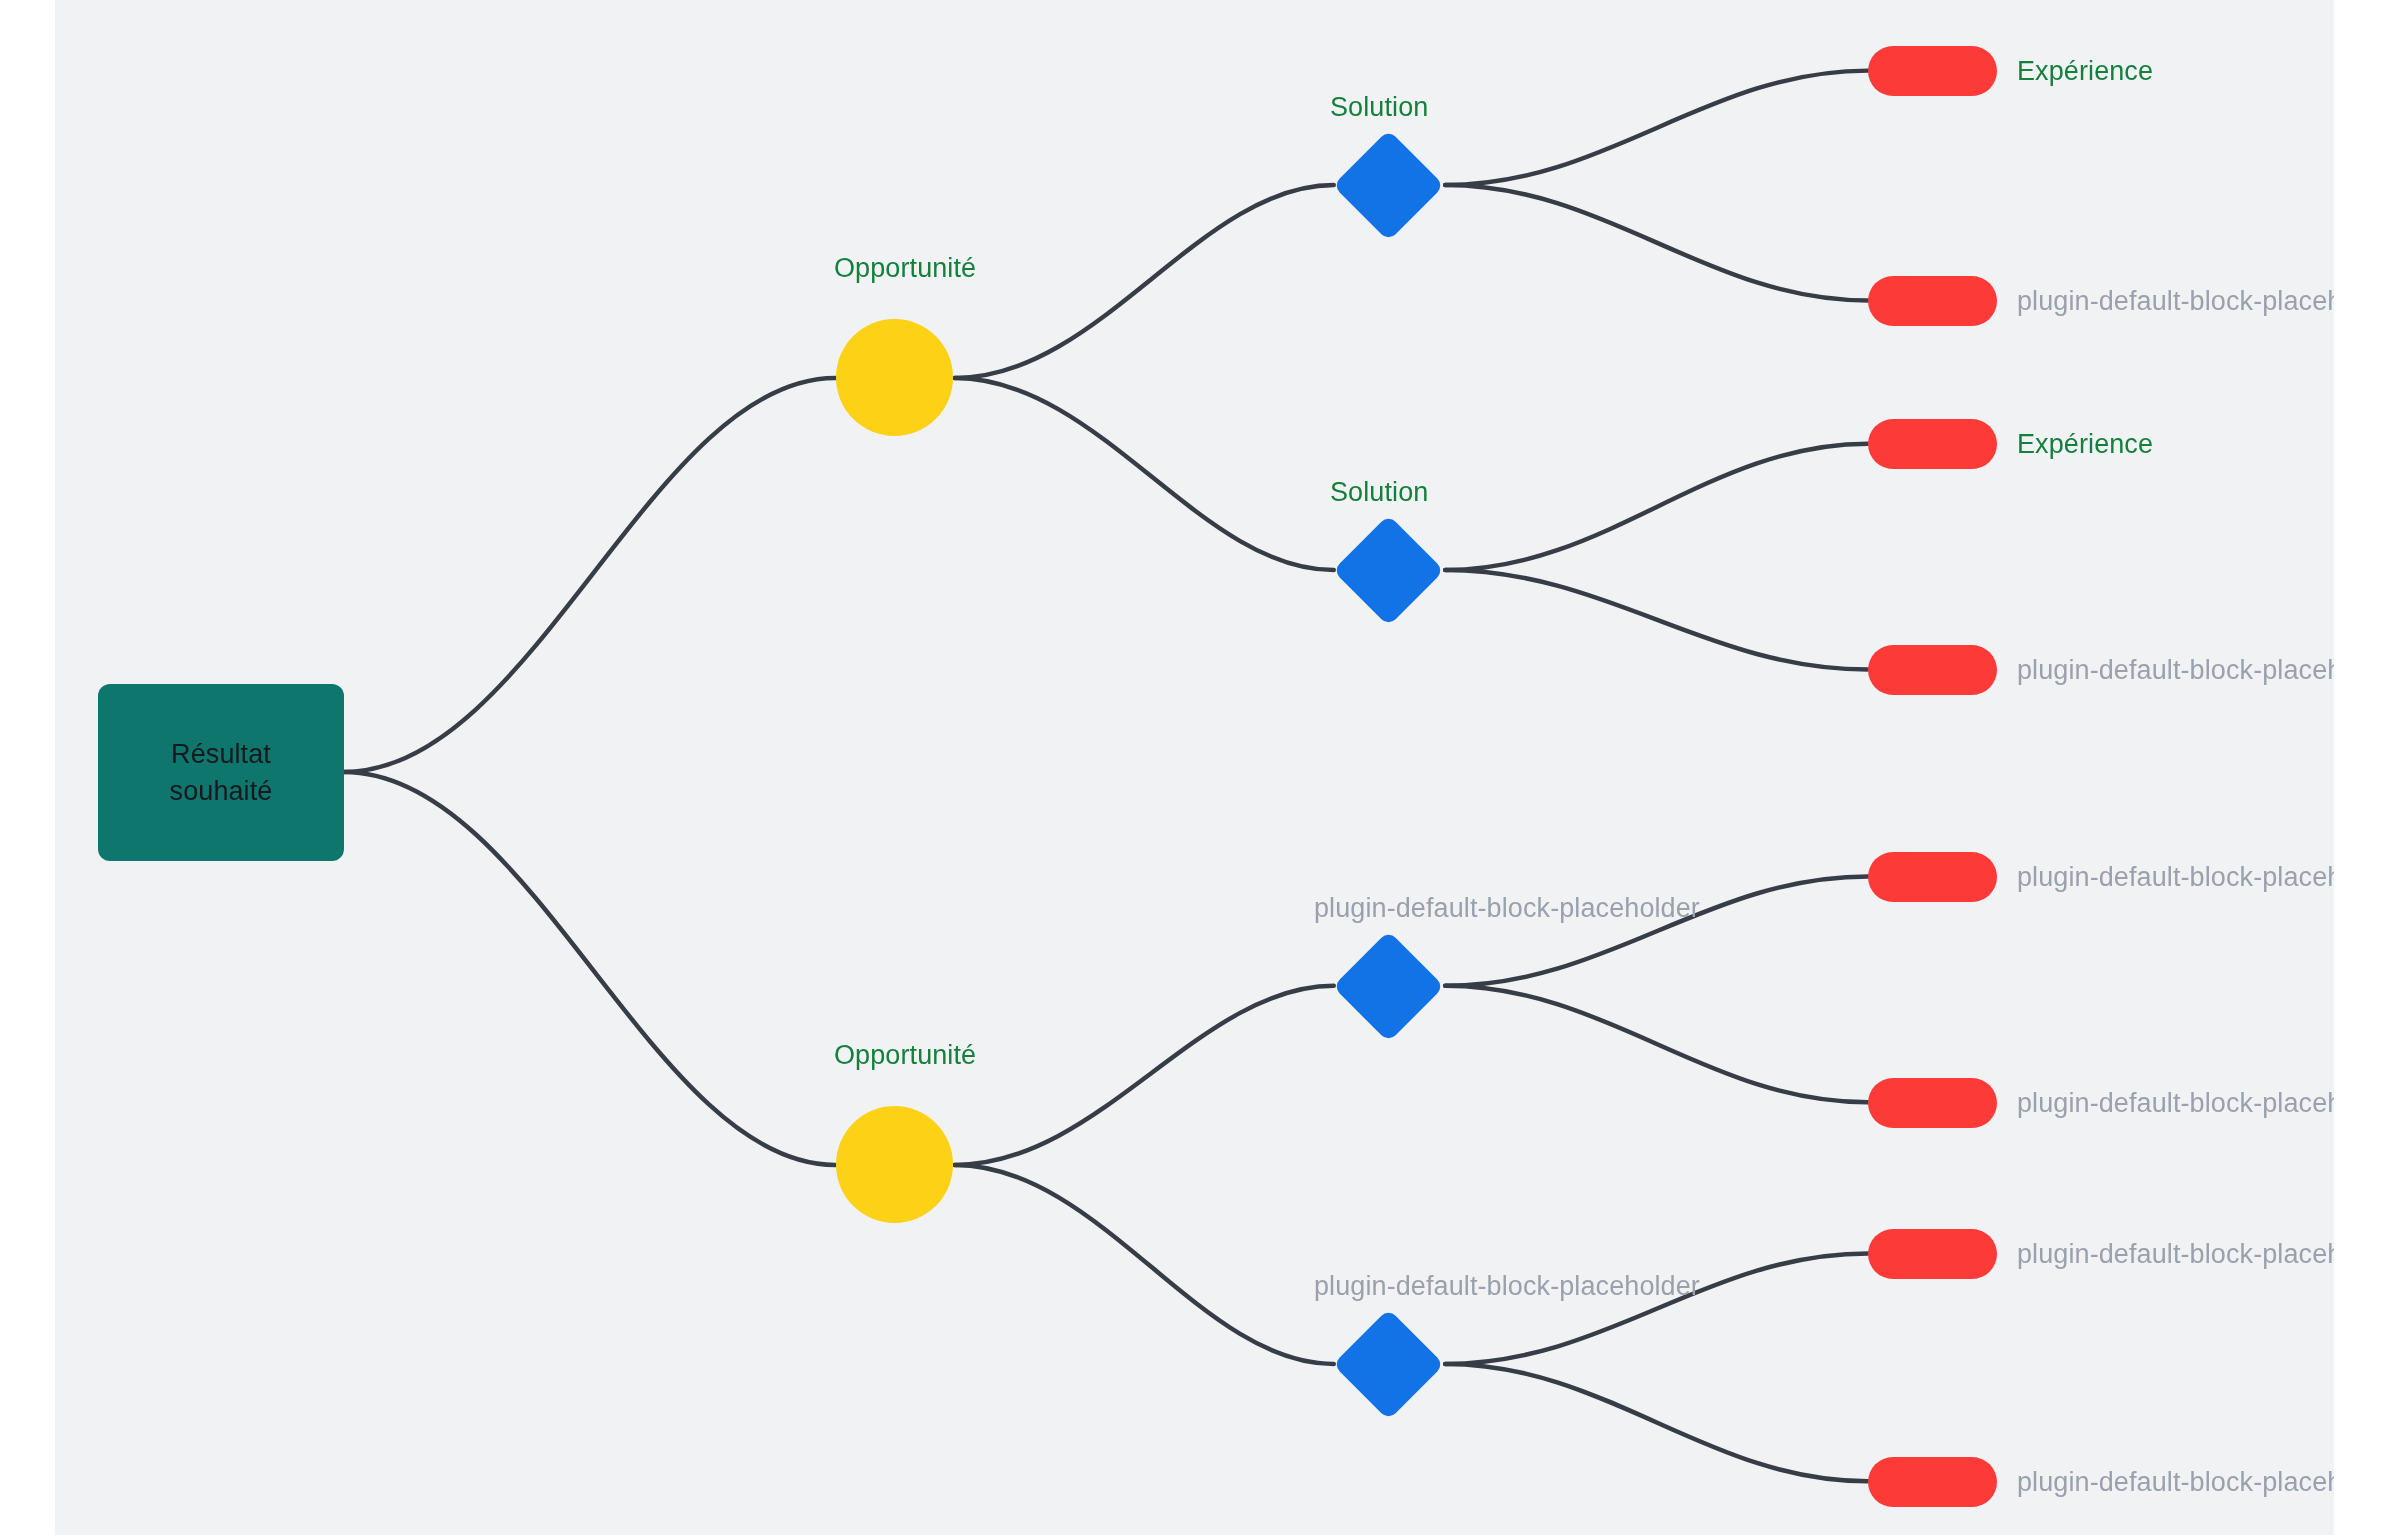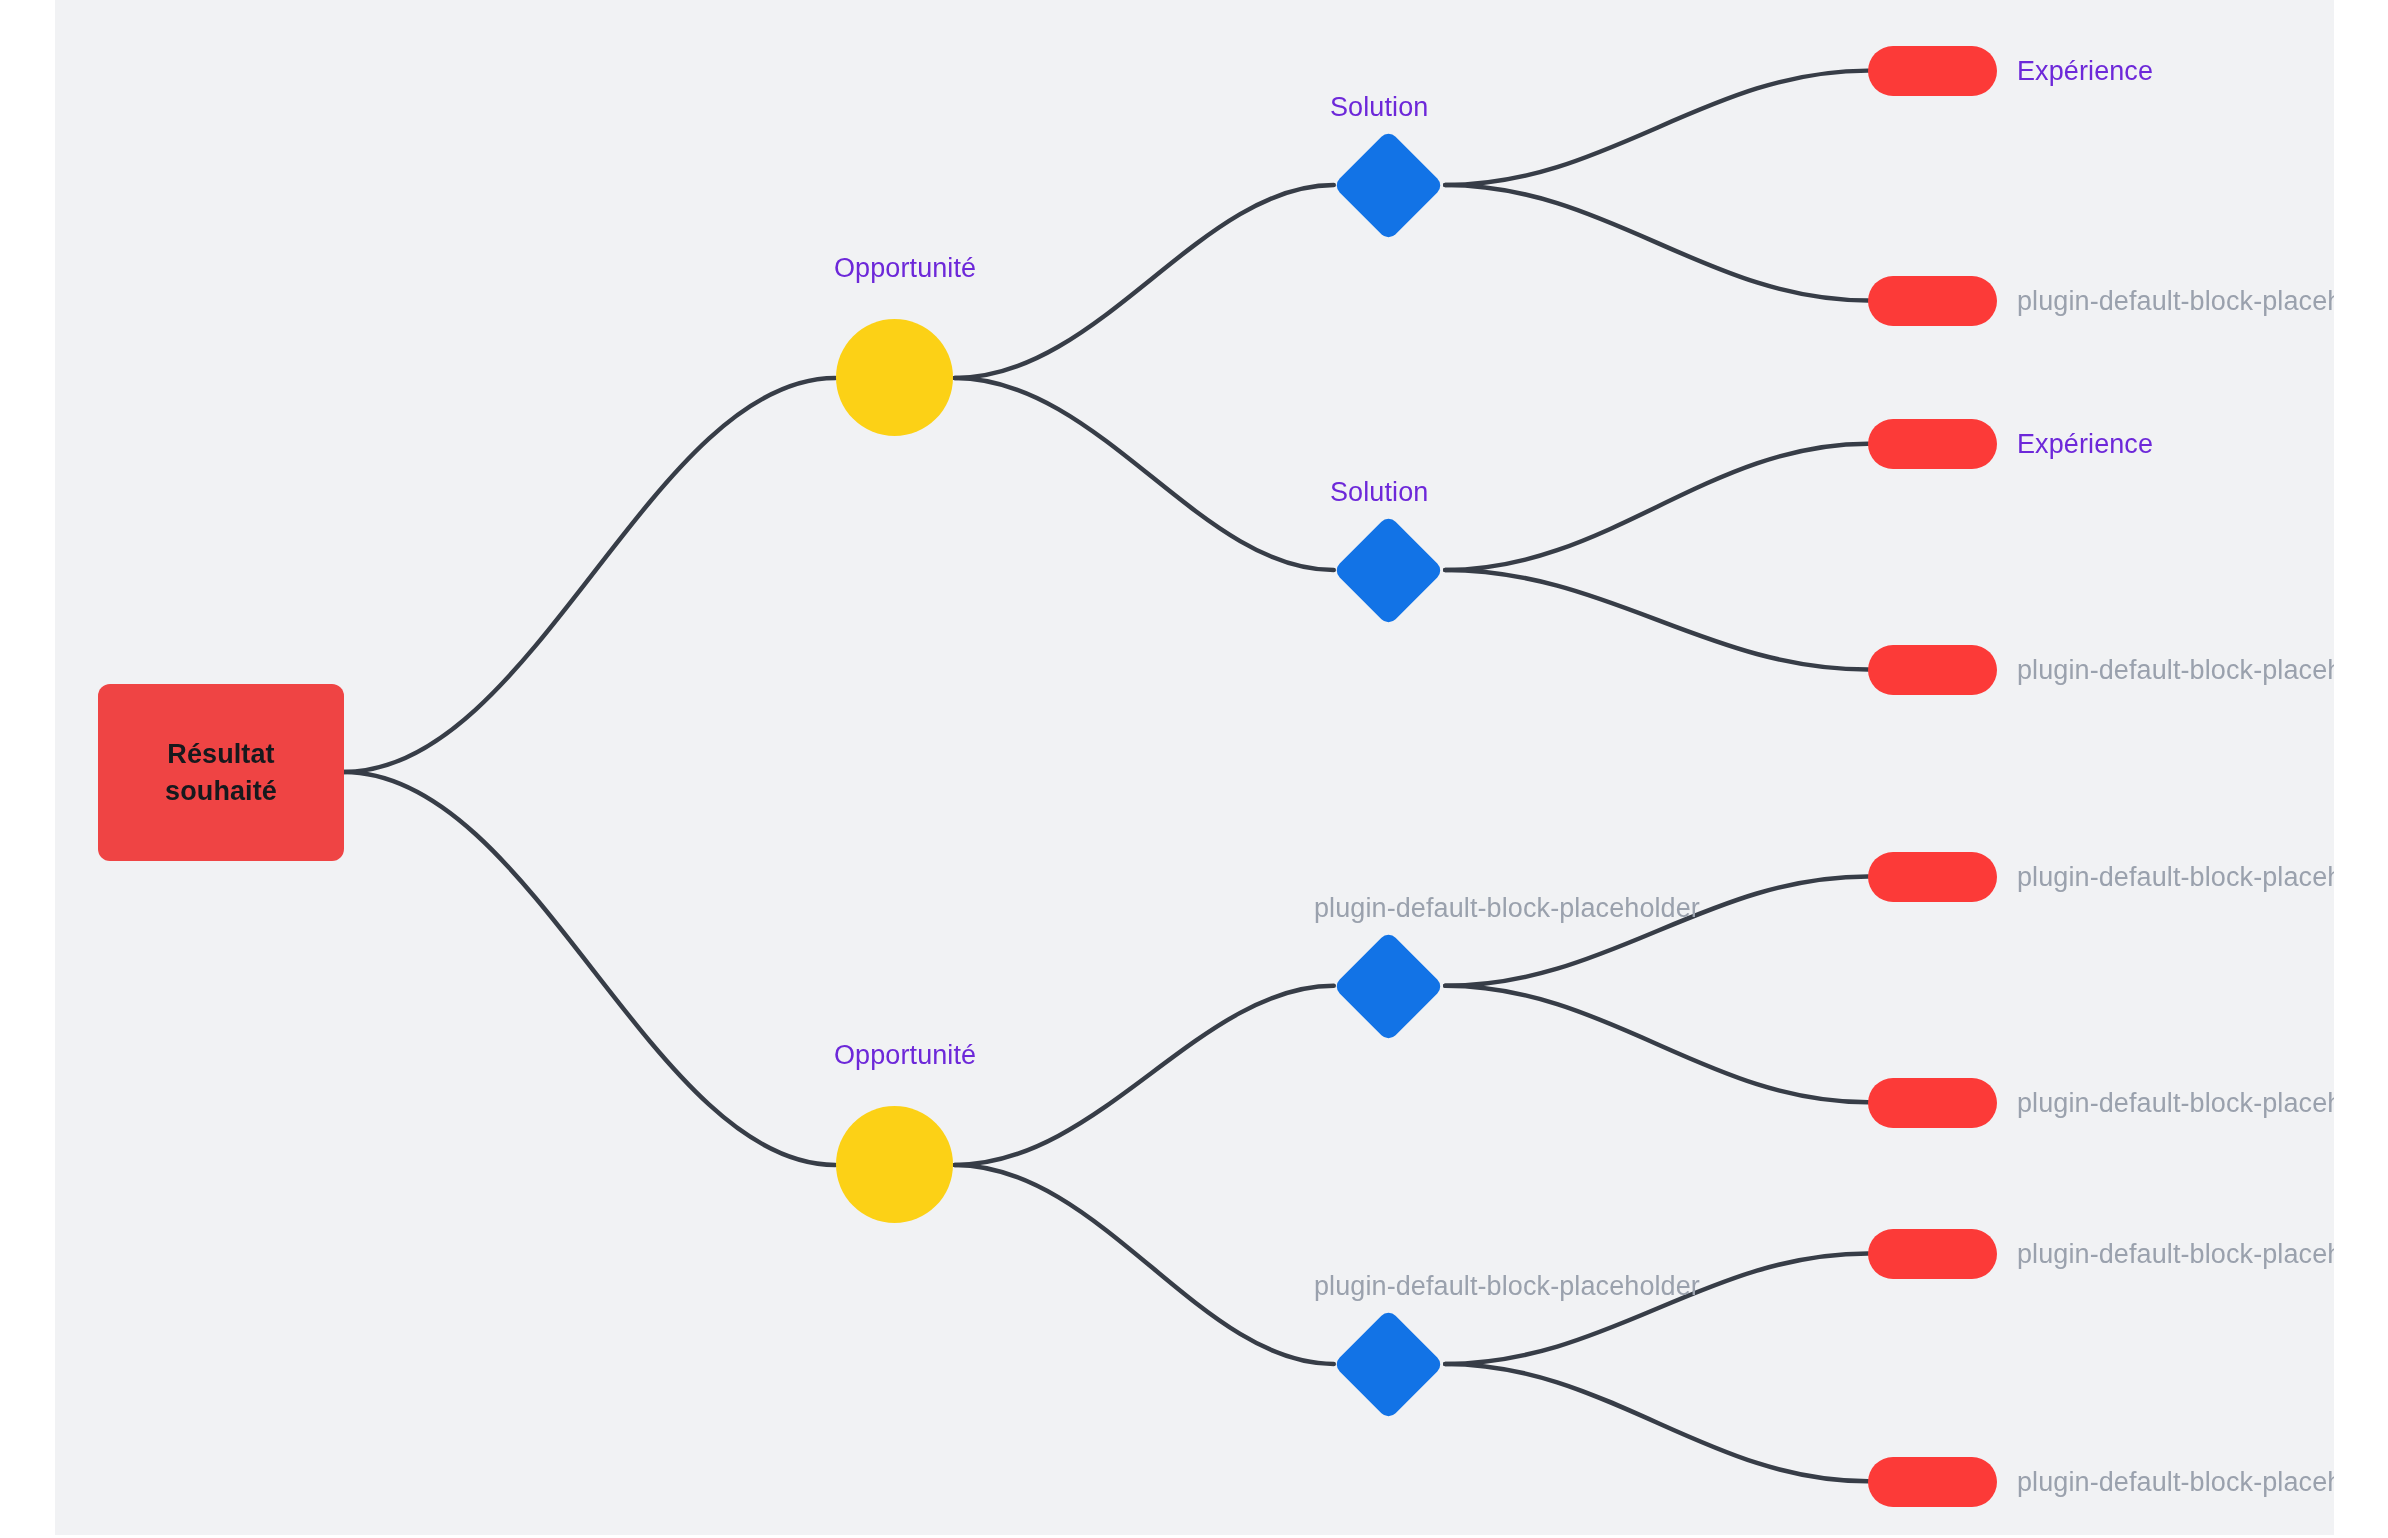--- a/index.html
+++ b/index.html
@@ -71,21 +71,21 @@
   
   .node-experiment {
     border-radius: 994px;
   }
 
   
   .caption {
     position: absolute;
     font-size: 27px;
     line-height: 1.2;
-    color: #6d28d9;
+    color: #15803d;
     white-space: nowrap;
     letter-spacing: 0.1px;
   }
 
   .caption.placeholder {
     color: #9aa1ad;
   }
 
   .caption.side {
     
@@ -120,21 +120,21 @@
         <path d="M 1397 573 C 1560 573 1660 673 1822 673"></path>
 
         <path d="M 1397 991 C 1560 991 1660 881 1822 881"></path>
         <path d="M 1397 991 C 1560 991 1660 1108 1822 1108"></path>
 
         <path d="M 1397 1371 C 1560 1371 1660 1260 1822 1260"></path>
         <path d="M 1397 1371 C 1560 1371 1660 1489 1822 1489"></path>
       </g>
     </svg>
 
-    <div class="node node-outcome" style="left:43px; top:684px; width:246px; height:177px; background:#ef4444;font-weight:bold;">
+    <div class="node node-outcome" style="left:43px; top:684px; width:246px; height:177px; background:#0f766e;">
       <div style="pointer-events:none;">
         <div>Résultat</div>
         <div>souhaité</div>
       </div>
     </div>
 
     <div class="caption" style="left:779px; top:252px;">Opportunité</div>
     <div class="node node-opportunity" style="left:781px; top:319px; width:117px; height:117px; background:#fcd116;"></div>
 
     <div class="caption" style="left:779px; top:1039px;">Opportunité</div>

